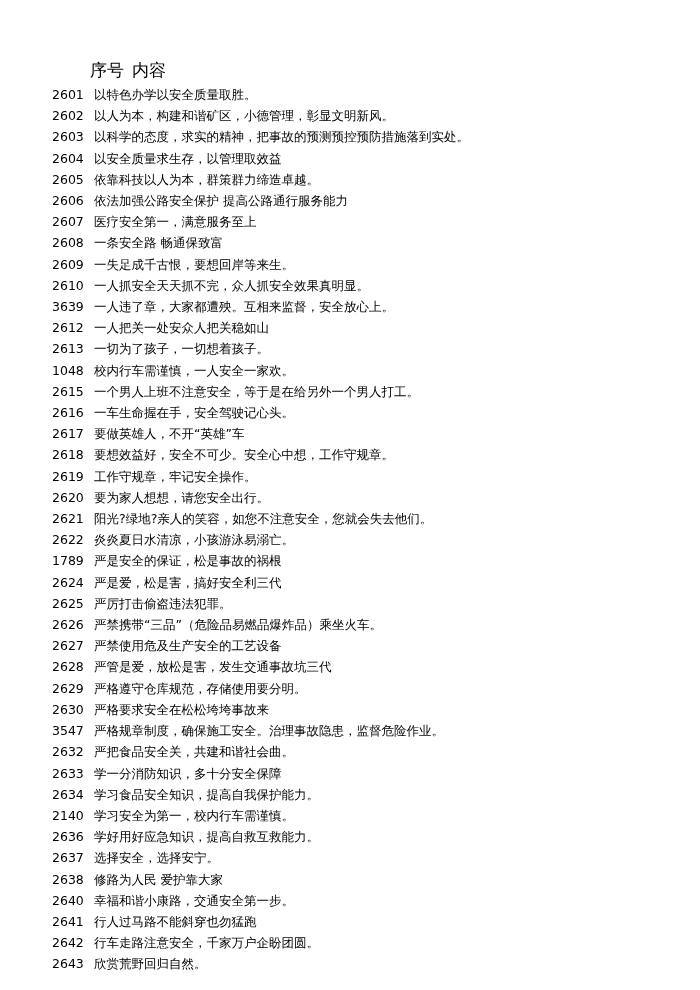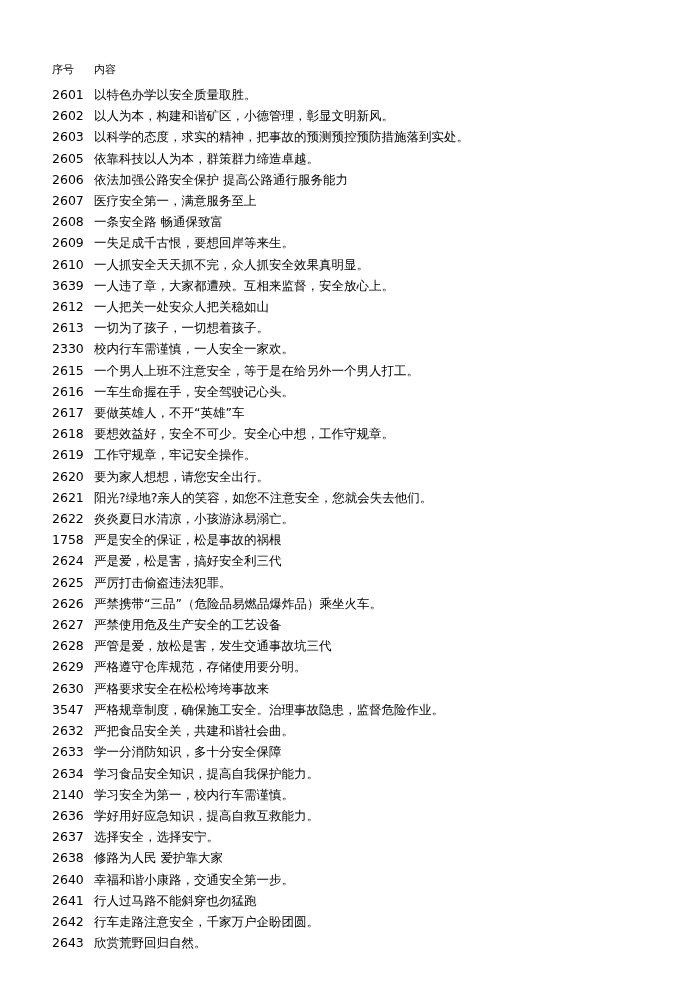--- a/index.html
+++ b/index.html
@@ -16,23 +16,24 @@
   }
   .page {
     position: relative;
     width: 700px;
     height: 990px;
     box-sizing: border-box;
     padding: 60px 52px 0 52px;
   }
   .header-row {
     display: flex;
-    font-size: 11px;
+    font-size: 17px;
     line-height: 20px;
     margin-bottom: 4px;
+    margin-left: 38px;
   }
   .header-row .col-num {
     width: 42px;
     flex: 0 0 42px;
   }
   .header-row .col-text {
     flex: 1 1 auto;
   }
   .rows {
     display: block;
@@ -69,20 +70,24 @@
       </div>
       <div class="row">
         <div class="col-num">2602</div>
         <div class="col-text">以人为本，构建和谐矿区，小德管理，彰显文明新风。</div>
       </div>
       <div class="row">
         <div class="col-num">2603</div>
         <div class="col-text">以科学的态度，求实的精神，把事故的预测预控预防措施落到实处。</div>
       </div>
       <div class="row">
+        <div class="col-num">2604</div>
+        <div class="col-text">以安全质量求生存，以管理取效益</div>
+      </div>
+      <div class="row">
         <div class="col-num">2605</div>
         <div class="col-text">依靠科技以人为本，群策群力缔造卓越。</div>
       </div>
       <div class="row">
         <div class="col-num">2606</div>
         <div class="col-text">依法加强公路安全保护    提高公路通行服务能力</div>
       </div>
       <div class="row">
         <div class="col-num">2607</div>
         <div class="col-text">医疗安全第一，满意服务至上</div>
@@ -105,21 +110,21 @@
       </div>
       <div class="row">
         <div class="col-num">2612</div>
         <div class="col-text">一人把关一处安众人把关稳如山</div>
       </div>
       <div class="row">
         <div class="col-num">2613</div>
         <div class="col-text">一切为了孩子，一切想着孩子。</div>
       </div>
       <div class="row">
-        <div class="col-num">2330</div>
+        <div class="col-num">1048</div>
         <div class="col-text">校内行车需谨慎，一人安全一家欢。</div>
       </div>
       <div class="row">
         <div class="col-num">2615</div>
         <div class="col-text">一个男人上班不注意安全，等于是在给另外一个男人打工。</div>
       </div>
       <div class="row">
         <div class="col-num">2616</div>
         <div class="col-text">一车生命握在手，安全驾驶记心头。</div>
       </div>
@@ -141,21 +146,21 @@
       </div>
       <div class="row">
         <div class="col-num">2621</div>
         <div class="col-text">阳光?绿地?亲人的笑容，如您不注意安全，您就会失去他们。</div>
       </div>
       <div class="row">
         <div class="col-num">2622</div>
         <div class="col-text">炎炎夏日水清凉，小孩游泳易溺亡。</div>
       </div>
       <div class="row">
-        <div class="col-num">1758</div>
+        <div class="col-num">1789</div>
         <div class="col-text">严是安全的保证，松是事故的祸根</div>
       </div>
       <div class="row">
         <div class="col-num">2624</div>
         <div class="col-text">严是爱，松是害，搞好安全利三代</div>
       </div>
       <div class="row">
         <div class="col-num">2625</div>
         <div class="col-text">严厉打击偷盗违法犯罪。</div>
       </div>

